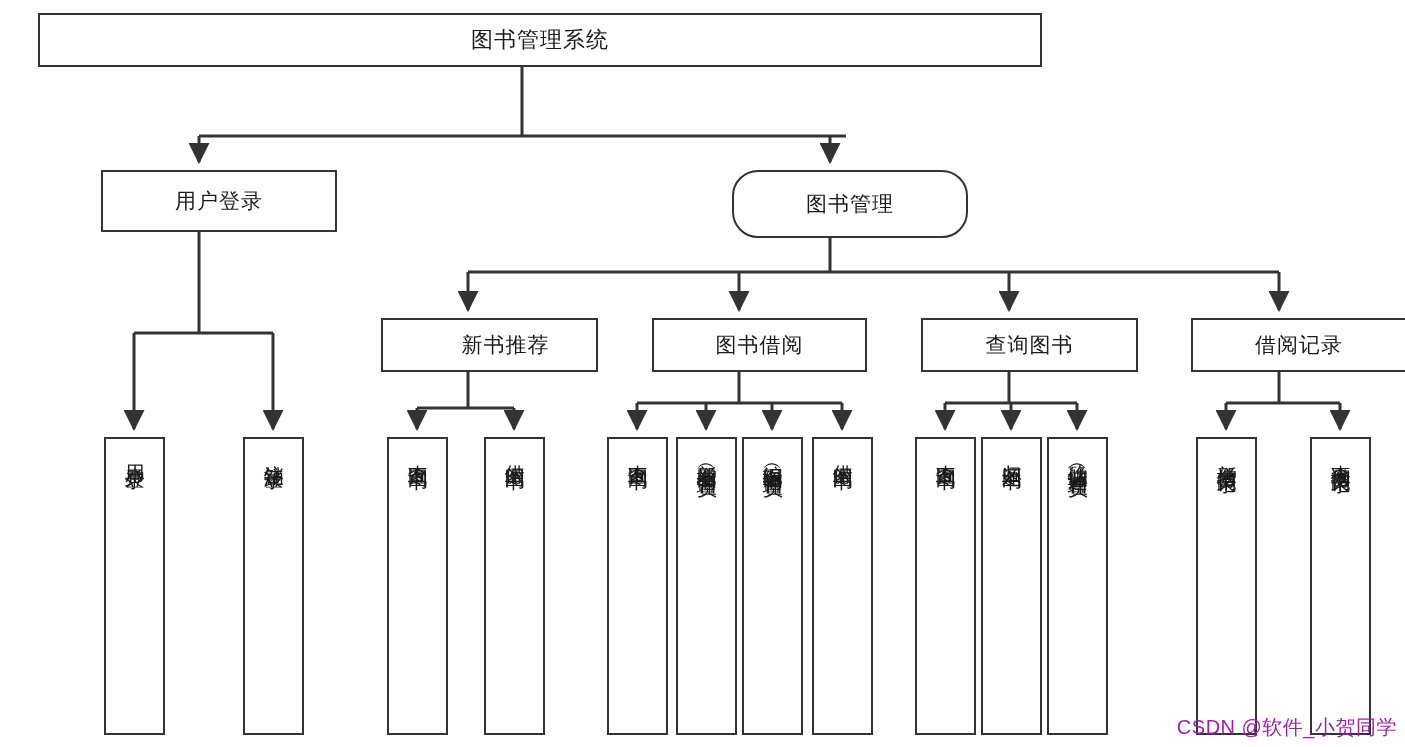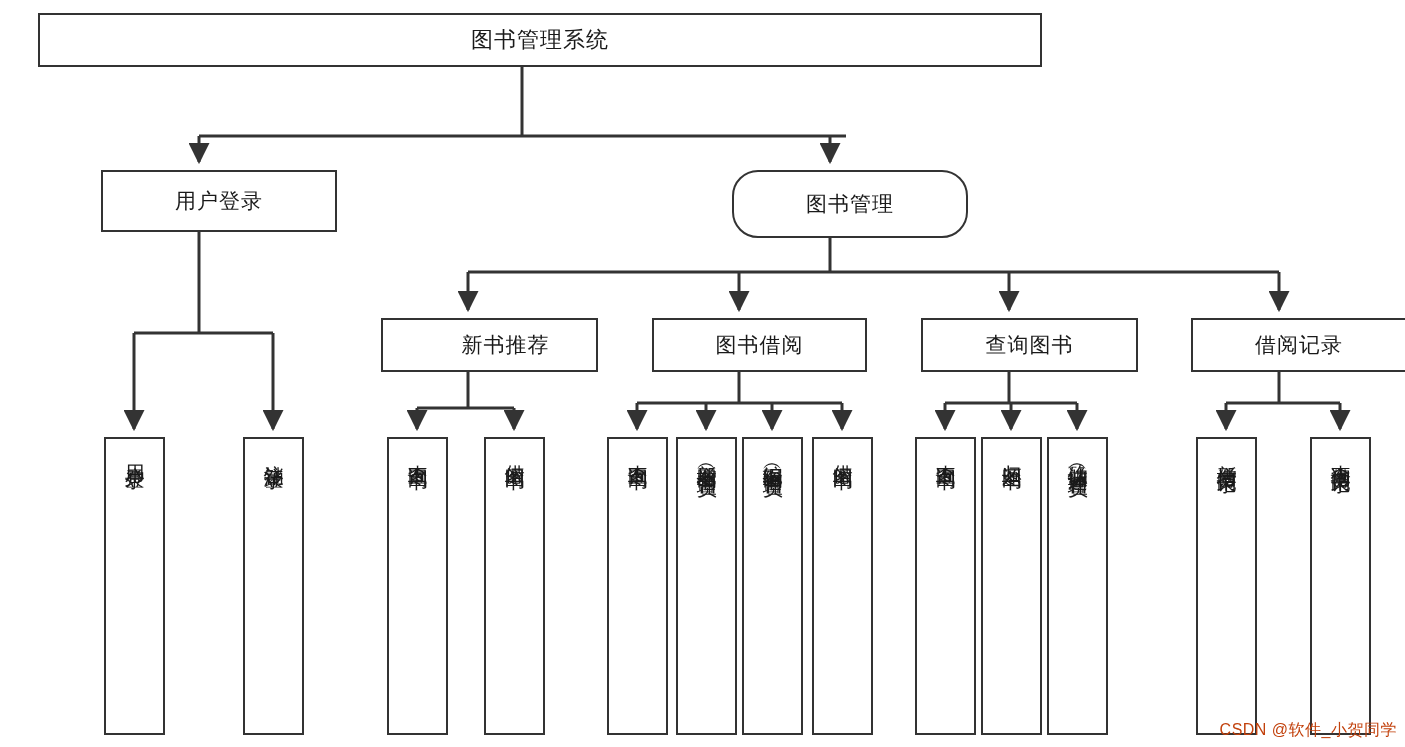--- a/index.html
+++ b/index.html
@@ -55,22 +55,22 @@
     font-size: 20px;
     line-height: 1.18;
     letter-spacing: 2px;
     white-space: nowrap;
     display: block;
   }
   .watermark {
     position: absolute;
     right: 8px;
     bottom: 6px;
-    font-size: 16px;
-    color: #c2410c;
+    font-size: 20px;
+    color: #a21caf;
     letter-spacing: 0.5px;
     white-space: nowrap;
     user-select: none;
   }
 </style>
 </head>
 <body>
 
 <div id="canvas">
 

